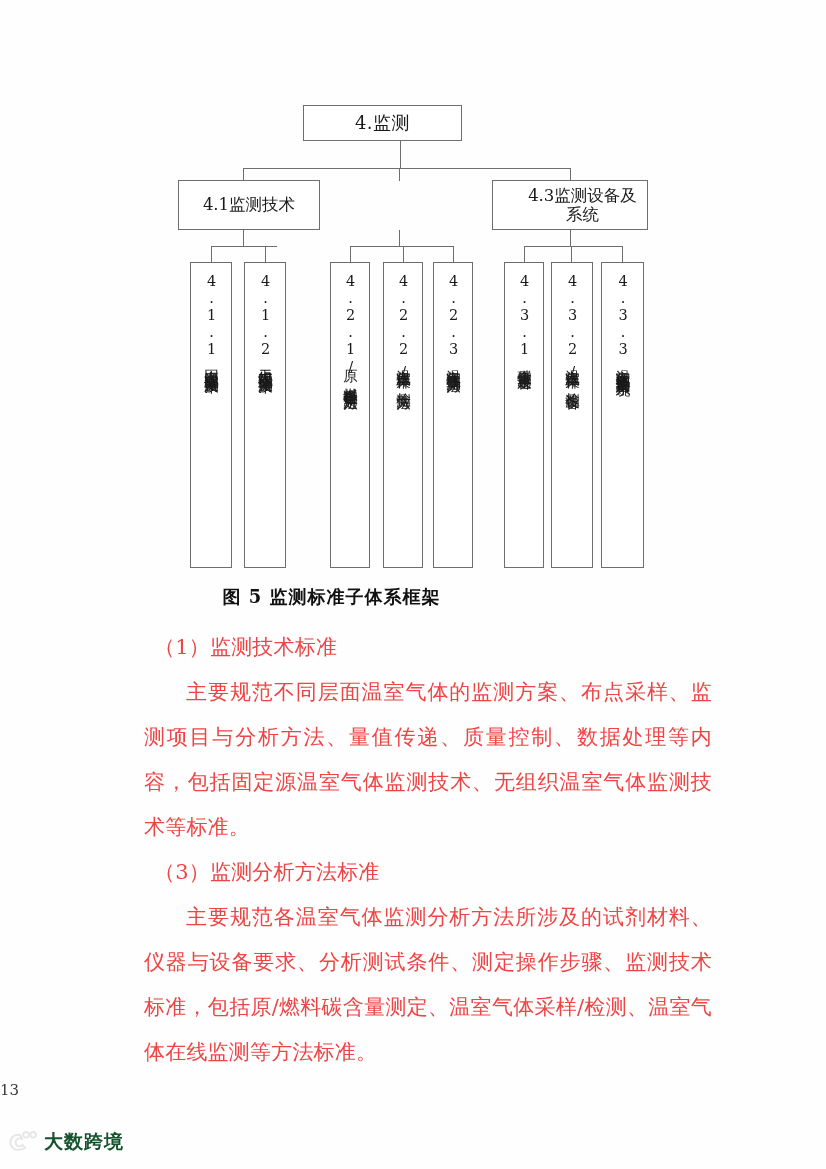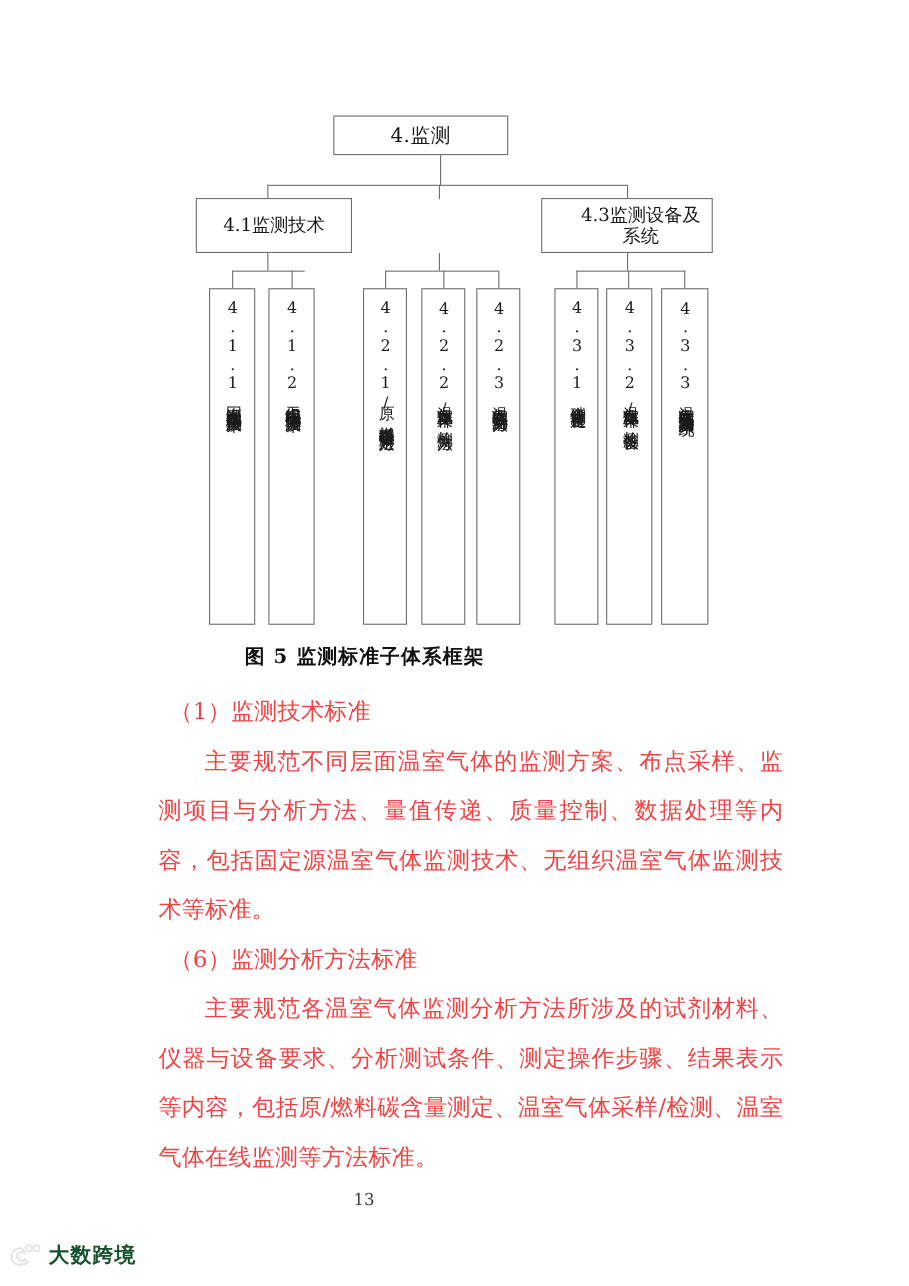--- a/index.html
+++ b/index.html
@@ -129,21 +129,20 @@
   }
   .para.indent { text-indent: 2em; margin-left: 32px; }
   .para.heading { text-indent: 2em; }
 
   
   .page-number {
     position: absolute;
     left: 0;
     top: 1081px;
     width: 662px;
-    text-align: center;
     font-size: 15px;
     color: #3a3a3a;
     font-family: "DejaVu Serif", "Liberation Serif", serif;
   }
 
   
   .watermark {
     position: absolute;
     left: 8px;
     top: 1128px;
@@ -234,22 +233,22 @@
       <span class="vtext">4.3.3温室气体在线监测设备及系统</span>
     </div>
 
   </div>
 
   <div class="caption">图 5  监测标准子体系框架</div>
 
   <div class="body-block">
     <p class="para heading">（1）监测技术标准</p>
     <p class="para indent">主要规范不同层面温室气体的监测方案、布点采样、监测项目与分析方法、量值传递、质量控制、数据处理等内容，包括固定源温室气体监测技术、无组织温室气体监测技术等标准。</p>
-    <p class="para heading">（6）监测分析方法标准</p>
-    <p class="para indent">主要规范各温室气体监测分析方法所涉及的试剂材料、仪器与设备要求、分析测试条件、测定操作步骤、结果表示等内容，包括原/燃料碳含量测定、温室气体采样/检测、温室气体在线监测等方法标准。</p>
+    <p class="para heading">（3）监测分析方法标准</p>
+    <p class="para indent">主要规范各温室气体监测分析方法所涉及的试剂材料、仪器与设备要求、分析测试条件、测定操作步骤、监测技术标准，包括原/燃料碳含量测定、温室气体采样/检测、温室气体在线监测等方法标准。</p>
   </div>
 
   <div class="page-number">13</div>
 
   <div class="watermark">
     <svg class="wm-logo" viewBox="0 0 34 28">
       <path d="M14 7.5 A8.5 8.5 0 1 0 14 23.5 A8.5 8.5 0 0 0 19.5 21.5 L16.5 18.5 A4.5 4.5 0 1 1 16.5 12.5 Z" fill="none" stroke="#e6e6e6" stroke-width="2.2"></path>
       <circle cx="20.5" cy="7" r="3.2" fill="none" stroke="#e6e6e6" stroke-width="2"></circle>
       <circle cx="28.5" cy="7" r="3.2" fill="none" stroke="#e6e6e6" stroke-width="2"></circle>
     </svg>

